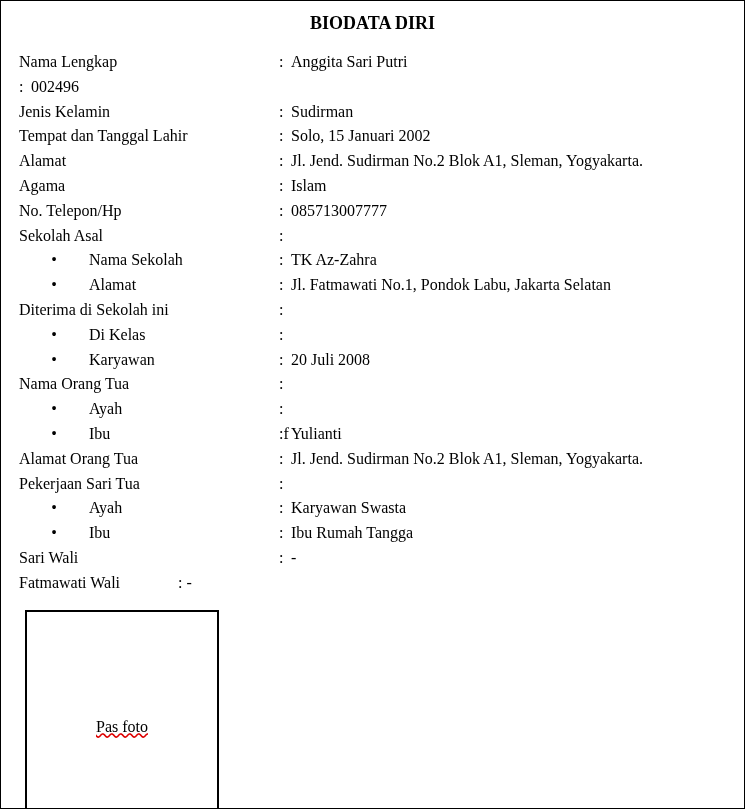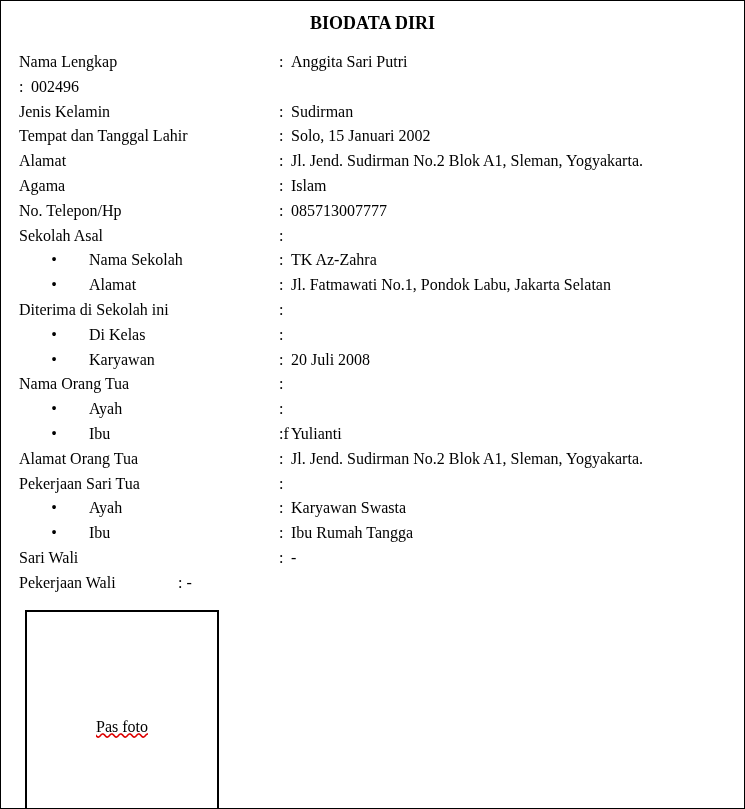--- a/index.html
+++ b/index.html
@@ -223,21 +223,21 @@
     <span class="val">Ibu Rumah Tangga</span>
   </div>
 
   <div class="row">
     <span class="label">Sari Wali</span>
     <span class="sep">:</span>
     <span class="val">-</span>
   </div>
 
   <div class="wali-row">
-    <span class="wali-label">Pekerjaan Wali</span>
+    <span class="wali-label">Fatmawati Wali</span>
     <span>: -</span>
   </div>
 
   <div class="photo-box">
     <span class="photo-text">Pas foto</span>
   </div>
 
 </div>
 
 </body></html>

